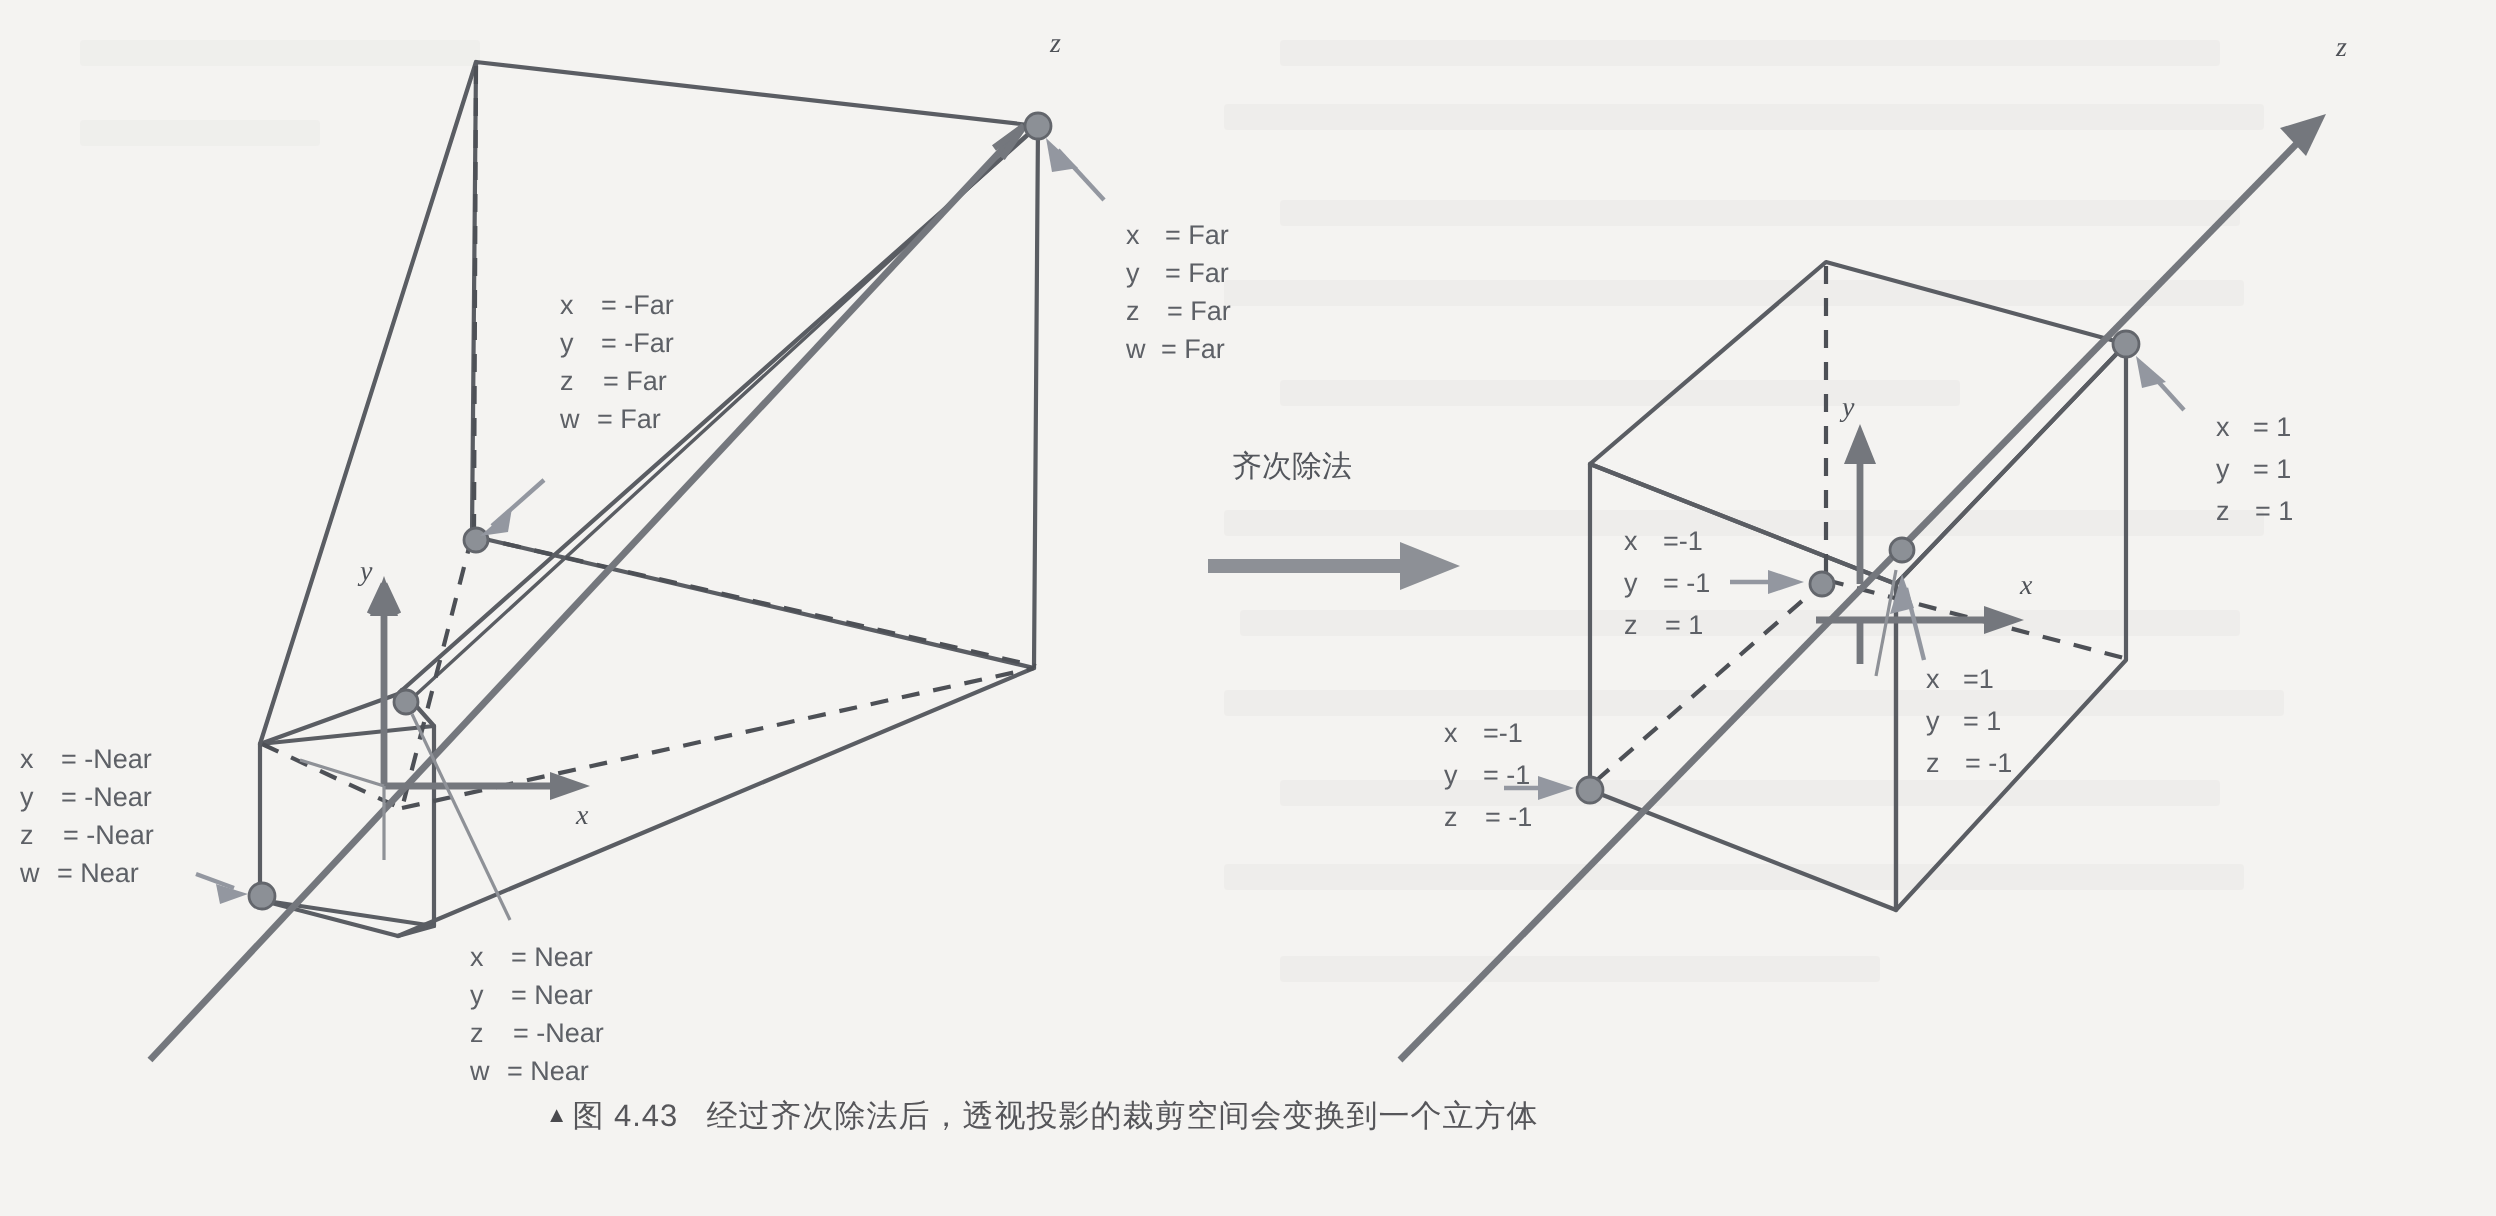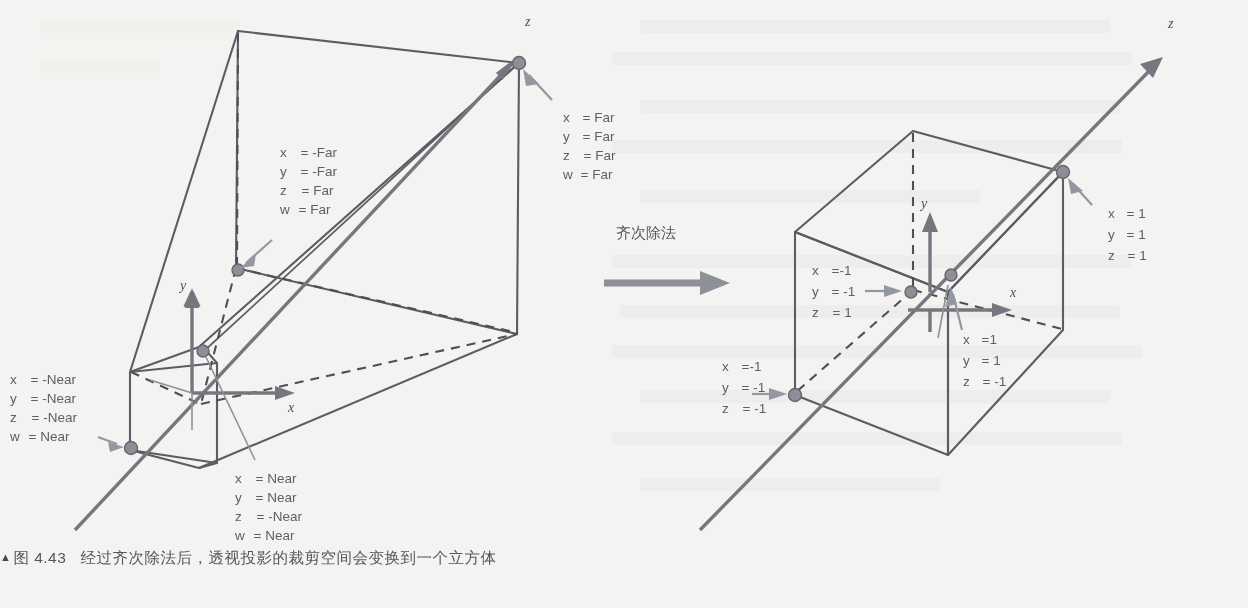--- a/index.html
+++ b/index.html
@@ -25,21 +25,21 @@
   #figure-svg {
     position: absolute;
     left: 0;
     top: 0;
   }
   .caption {
     position: absolute;
     left: 0;
     top: 548px;
     width: 1042px;
-    text-align: left;
+    text-align: center;
     font-family: "Liberation Sans", sans-serif;
     font-size: 15.5px;
     color: #56565a;
     letter-spacing: 0.5px;
     white-space: nowrap;
   }
   .caption .tri {
     font-size: 11px;
     color: #4a4a4e;
     vertical-align: 2px;

